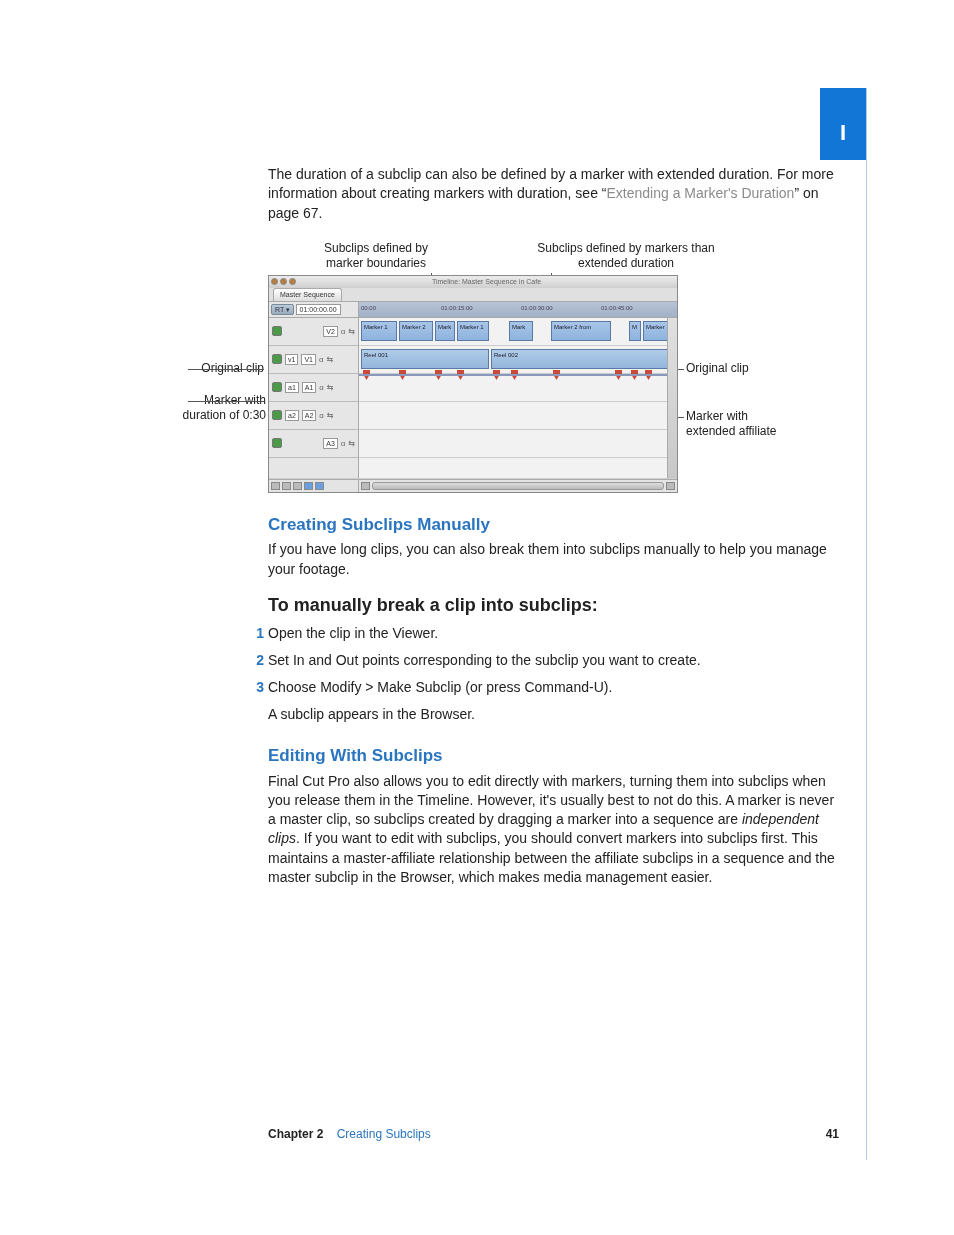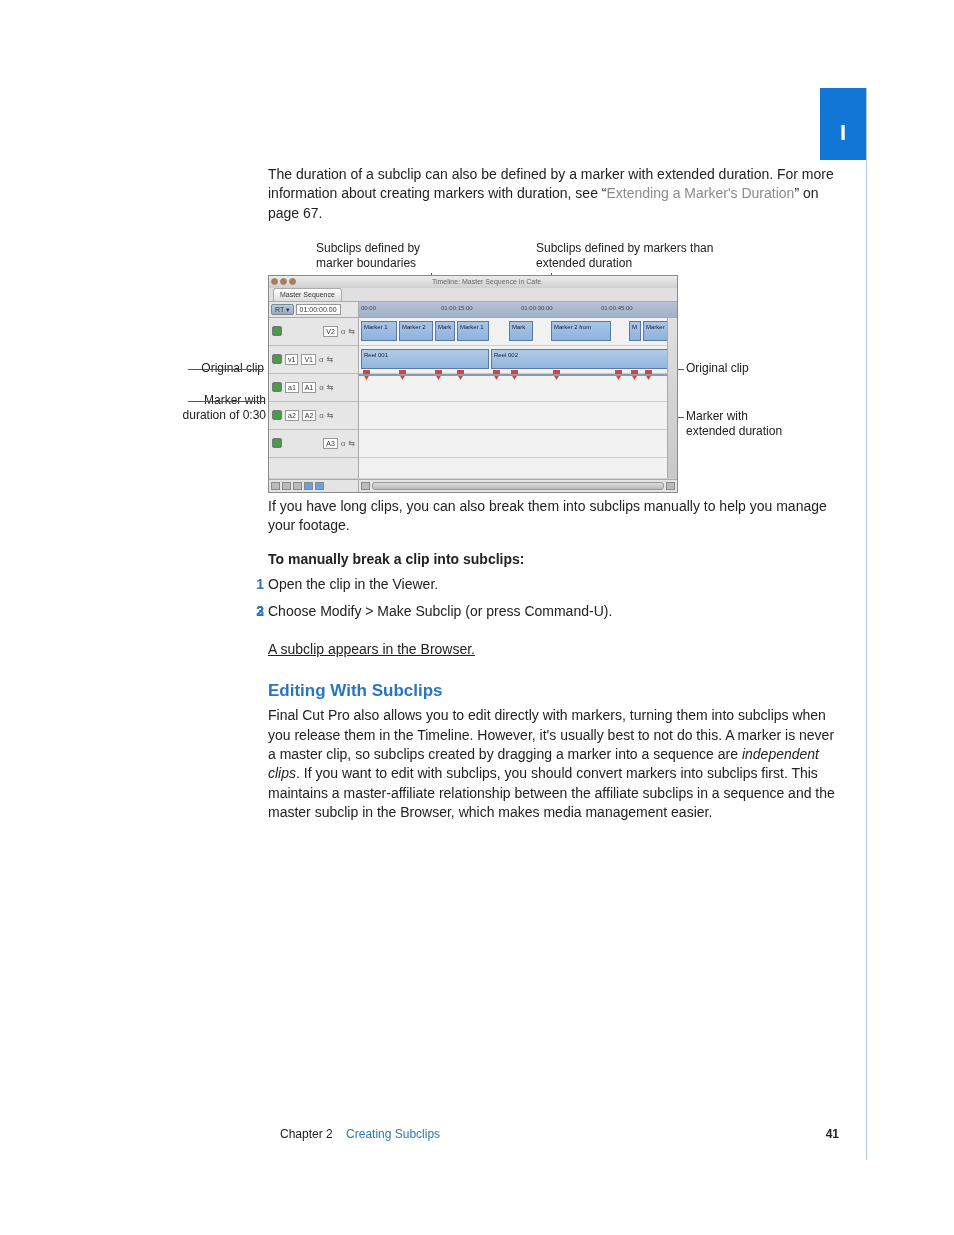--- a/index.html
+++ b/index.html
@@ -36,49 +36,49 @@
     position: absolute;
     left: 268px;
     right: 115px;
     top: 165px;
     font-size: 14px;
     line-height: 1.38;
   }
   .para { margin-bottom: 10px; }
   .link { color: #8b8b8b; }
   .h2 { color: #2a75c0; font-size: 17px; font-weight: 600; margin-top: 20px; margin-bottom: 4px; }
-  .h3 { font-weight: 600; font-size: 14px; margin-top: 14px; margin-bottom: 6px; }
+  .h3 { font-weight: 600; font-size: 18px; margin-top: 14px; margin-bottom: 6px; }
   ol.steps { list-style: none; padding-left: 0; }
   ol.steps li { position: relative; padding-left: 0; margin-bottom: 8px; }
   .step-num {
     position: absolute;
     left: -18px;
     color: #2a75c0;
     font-weight: 600;
     text-align: right;
     width: 14px;
   }
-  .step-result { margin-top: 18px; margin-bottom: 10px; text-decoration: underline; }
+  .step-result { margin-top: 7px; margin-bottom: 10px; }
   em { font-style: italic; }
 
   
   .figure-wrap {
     position: relative;
     width: 570px;
     margin: 18px 0 4px -72px;
   }
   .call-top {
     display: flex;
     gap: 100px;
     padding-left: 120px;
     font-size: 12px;
     line-height: 1.25;
     margin-bottom: 4px;
   }
-  .call-top > div { text-align: left; }
+  .call-top > div { text-align: center; }
   .call-line-top {
     position: absolute;
     width: 1px;
     background: #555;
     top: 32px;
   }
   .timeline-box {
     position: relative;
     width: 410px;
     height: 218px;
@@ -234,21 +234,21 @@
   
   .page-footer {
     position: absolute;
     left: 268px;
     right: 115px;
     bottom: 94px;
     font-size: 12px;
     display: flex;
     justify-content: space-between;
   }
-  .page-footer .chap { font-weight: 400; margin-left: 12px; }
+  .page-footer .chap { font-weight: 700; }
   .page-footer .chap-title { color: #2a75c0; font-weight: 400; margin-left: 10px; }
   .page-footer .pg { color: #222; font-weight: 600; }
 </style>
 </head>
 <body>
 
 <div class="blue-tab">I</div>
 <div class="right-rule"></div>
 
 <div class="content">
@@ -268,21 +268,21 @@
 
     <div class="side-call left" style="left:-14px; top:120px;">Original clip</div>
     <div class="leader" style="left:-8px; top:128px; width:76px;"></div>
 
     <div class="side-call left" style="left:-20px; top:152px; width:90px;">Marker with duration of 0:30</div>
     <div class="leader" style="left:-8px; top:160px; width:76px;"></div>
 
     <div class="side-call right" style="left:490px; top:120px; width:90px;">Original clip</div>
     <div class="leader" style="left:474px; top:128px; width:14px;"></div>
 
-    <div class="side-call right" style="left:490px; top:168px; width:110px;">Marker with extended duration</div>
+    <div class="side-call right" style="left:490px; top:168px; width:110px;">Marker with extended affiliate</div>
     <div class="leader" style="left:474px; top:176px; width:14px;"></div>
 
     <div class="timeline-box">
       <div class="tl-titlebar">
         <div class="traffic"></div>
         <div class="traffic"></div>
         <div class="traffic"></div>
         <div class="tl-title">Timeline: Master Sequence in Cafe</div>
       </div>
       <div class="tl-tabs">
@@ -381,25 +381,26 @@
         </div>
         <div class="footer-right">
           <div class="footer-icon"></div>
           <div class="hscroll"></div>
           <div class="footer-icon"></div>
         </div>
       </div>
     </div>
   </div>
 
+  <h2 class="h2">Creating Subclips Manually</h2>
   <p class="para">If you have long clips, you can also break them into subclips manually to help you manage your footage.</p>
   <p class="h3">To manually break a clip into subclips:</p>
   <ol class="steps">
     <li><span class="step-num">1</span><span>Open the clip in the Viewer.</span></li>
-    <li><span class="step-num">2</span></li>
+    <li><span class="step-num">2</span><span>Set In and Out points corresponding to the subclip you want to create.</span></li>
     <li><span class="step-num">3</span><span>Choose Modify &gt; Make Subclip (or press Command-U).</span>
       <p class="step-result">A subclip appears in the Browser.</p>
     </li>
   </ol>
 
   <h2 class="h2">Editing With Subclips</h2>
   <p class="para">
     <span>Final Cut Pro also allows you to edit directly with markers, turning them into subclips when you release them in the Timeline. However, it's usually best to not do this. A marker is never a master clip, so subclips created by dragging a marker into a sequence are </span><em>independent clips</em><span>. If you want to edit with subclips, you should convert markers into subclips first. This maintains a master-affiliate relationship between the affiliate subclips in a sequence and the master subclip in the Browser, which makes media management easier.</span>
   </p>
 

